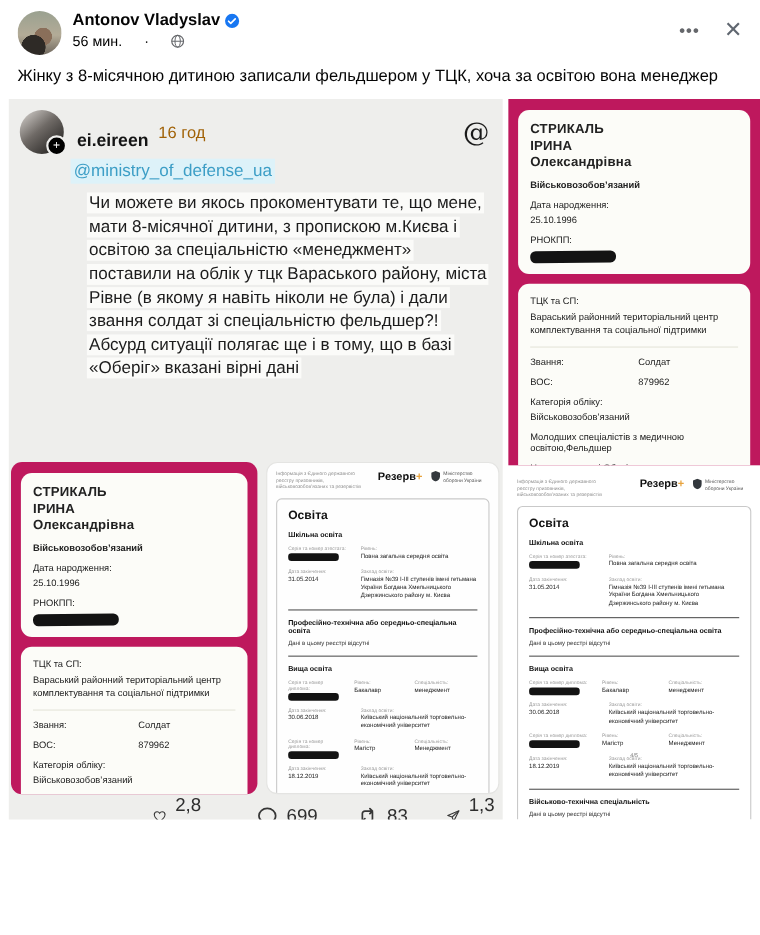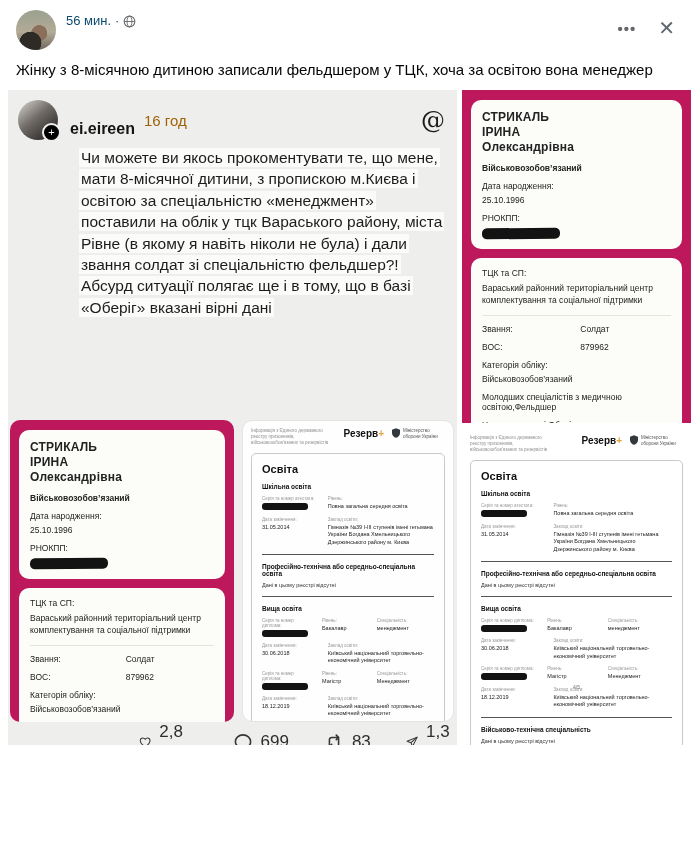--- a/index.html
+++ b/index.html
@@ -10,21 +10,21 @@
   .fb-header{display:flex;align-items:flex-start;padding:10px 16px 0 16px;}
   .fb-avatar{width:40px;height:40px;border-radius:50%;flex:0 0 40px;cursor:pointer;
     background:
       radial-gradient(circle at 36% 82%, #2e2a26 0 26%, transparent 27%),
       radial-gradient(circle at 58% 58%, #8a6f5a 0 24%, transparent 25%),
       linear-gradient(180deg,#9aa190 0%,#b3ab97 55%,#6f675d 100%);}
   .hd-text{margin-left:10px;line-height:1.15;}
   .name-row{display:flex;align-items:center;gap:4px;}
   .fb-name{font-size:15px;font-weight:700;color:#050505;cursor:pointer;}
   .v-badge{width:14px;height:14px;display:inline-block;}
-  .fb-meta{display:flex;align-items:center;gap:4px;font-size:13px;color:#0c4a6e;margin-top:4px;}
+  .fb-meta{display:flex;align-items:flex-start;gap:20px;font-size:13px;color:#000000;margin-top:4px;}
   .hd-actions{margin-left:auto;display:flex;align-items:center;gap:22px;padding-top:8px;color:#65676b;}
   .more-btn{font-size:15px;font-weight:700;letter-spacing:1px;cursor:pointer;line-height:1;}
   .close-btn{font-size:20px;font-weight:400;cursor:pointer;line-height:1;color:#606770;}
 
   
   .post-text{padding:10px 16px 0 16px;font-size:15px;line-height:1.34;color:#050505;}
   .post-text p{margin:0 0 10px 0;}
 
   
   .collage{display:flex;gap:5px;padding-left:8px;height:655px;margin-top:2px;}
@@ -92,20 +92,27 @@
   .epage{position:absolute;left:0;right:0;top:256px;text-align:center;font-size:5px;color:#777;}
 </style>
 </head>
 <body>
 
 <div class="stage">
 
   <div class="fb-header">
     <div class="fb-avatar"></div>
     <div class="hd-text">
+      <div class="name-row">
+        <span class="fb-name">Antonov Vladyslav</span>
+        <svg class="v-badge" viewBox="0 0 24 24">
+          <circle cx="12" cy="12" r="11" fill="#1877f2"></circle>
+          <path d="M6.5 12.5l3.4 3.4 7-7" stroke="#fff" stroke-width="2.6" fill="none" stroke-linecap="round" stroke-linejoin="round"></path>
+        </svg>
+      </div>
       <div class="fb-meta">
         <span>56 мин.</span>
         <span>·</span>
         <svg width="13" height="13" viewBox="0 0 16 16">
           <circle cx="8" cy="8" r="6.6" fill="none" stroke="#65676b" stroke-width="1.3"></circle>
           <ellipse cx="8" cy="8" rx="3" ry="6.6" fill="none" stroke="#65676b" stroke-width="1.1"></ellipse>
           <line x1="1.5" y1="8" x2="14.5" y2="8" stroke="#65676b" stroke-width="1.1"></line>
         </svg>
       </div>
     </div>
@@ -124,20 +131,21 @@
     <div class="col-left">
       <div class="t-head">
         <div class="t-avatar">
           <span class="t-plus">+</span>
         </div>
         <span class="t-user">ei.eireen</span>
         <span class="t-time">16 год</span>
         <span class="t-logo">@</span>
       </div>
       <div class="t-content">
+        <span class="t-mention">@ministry_of_defense_ua</span>
         <p><span class="t-hl">Чи можете ви якось прокоментувати те, що мене, мати 8-місячної дитини, з пропискою м.Києва і освітою за спеціальністю «менеджмент» поставили на облік у тцк Вараського району, міста Рівне (в якому я навіть ніколи не була) і дали звання солдат зі спеціальністю фельдшер?! Абсурд ситуації полягає ще і в тому, що в базі «Оберіг» вказані вірні дані</span></p>
       </div>
 
       <div class="t-attach">
 
         <div class="odoc mini">
           <div class="ocard">
             <div class="oname">СТРИКАЛЬ</div>
             <div class="oname">ІРИНА</div>
             <div class="oname">Олександрівна</div>

